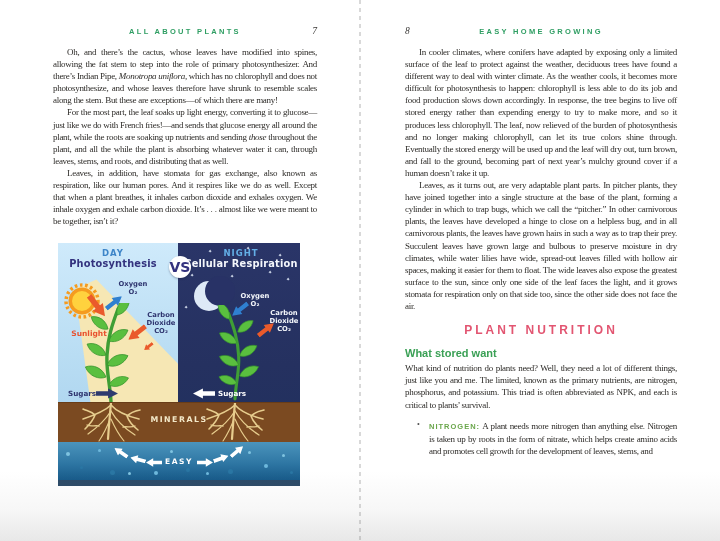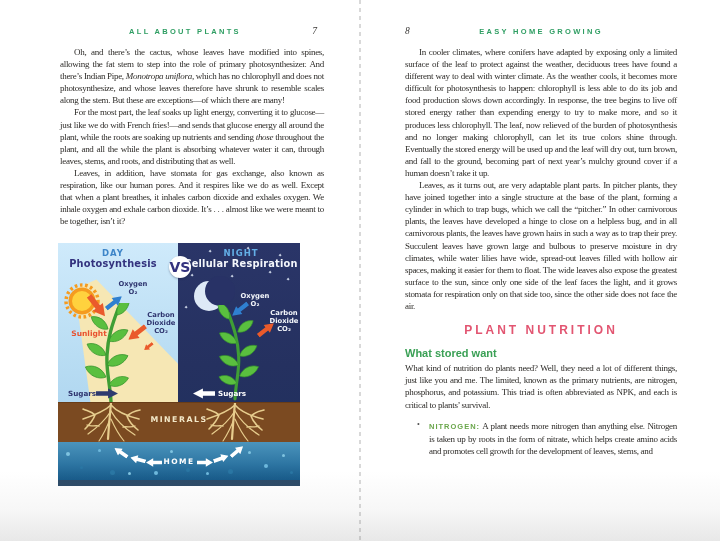--- a/index.html
+++ b/index.html
@@ -29,21 +29,21 @@
     font-size:7.5px;letter-spacing:2.3px;color:#2f9e63;
   }
   .page-num{
     position:absolute;top:-1px;font-style:italic;font-size:9.5px;color:#3c3a38;
   }
   .page-num.at-right{right:0;}
   .page-num.at-left{left:0;}
   
   .body-text{position:absolute;top:46px;text-align:justify;
     font-size:9px;line-height:12.1px;letter-spacing:-0.3px;}
-  .page.left .body-text{left:60px;width:264px;}
+  .page.left .body-text{left:53px;width:264px;}
   .page.right .body-text{left:44px;width:272px;}
   .body-text p{margin:0;text-indent:14px;}
   .body-text p.noindent{text-indent:0;}
   .body-text .i{font-style:italic;}
   .section-heading{
     margin:12px 0 0 0;text-align:center;
     font-family:"Liberation Sans", sans-serif;font-weight:bold;
     font-size:12px;letter-spacing:3px;color:#e25571;
   }
   .subheading{
@@ -264,21 +264,21 @@
         <span class="bubble" style="left:148px;top:30px;width:3px;height:3px;background:#6db8dc;"></span>
         <span class="bubble" style="left:170px;top:27px;width:5px;height:5px;background:#2a76a3;"></span>
         <span class="bubble" style="left:190px;top:9px;width:3px;height:3px;background:#7fc3e0;"></span>
         <span class="bubble" style="left:206px;top:22px;width:4px;height:4px;background:#6db8dc;"></span>
         <span class="bubble" style="left:224px;top:12px;width:3px;height:3px;background:#7fc3e0;"></span>
         <span class="bubble" style="left:232px;top:29px;width:3px;height:3px;background:#2a76a3;"></span>
 
         <div class="ar white" style="left:55px;top:6px;width:16px;height:9px;transform:rotate(215deg);"></div>
         <div class="ar white" style="left:72px;top:13px;width:16px;height:9px;transform:rotate(195deg);"></div>
         <div class="ar white" style="left:88px;top:16px;width:16px;height:9px;transform:rotate(180deg);"></div>
-        <div class="water-label">HOME</div>
+        <div class="water-label">EASY</div>
         <div class="ar white" style="left:139px;top:16px;width:16px;height:9px;"></div>
         <div class="ar white" style="left:155px;top:12px;width:16px;height:9px;transform:rotate(-20deg);"></div>
         <div class="ar white" style="left:171px;top:5px;width:16px;height:9px;transform:rotate(-40deg);"></div>
       </div>
 
       <div class="ig-base"></div>
     </figure>
   </section>
 
   <div class="divider"></div>

